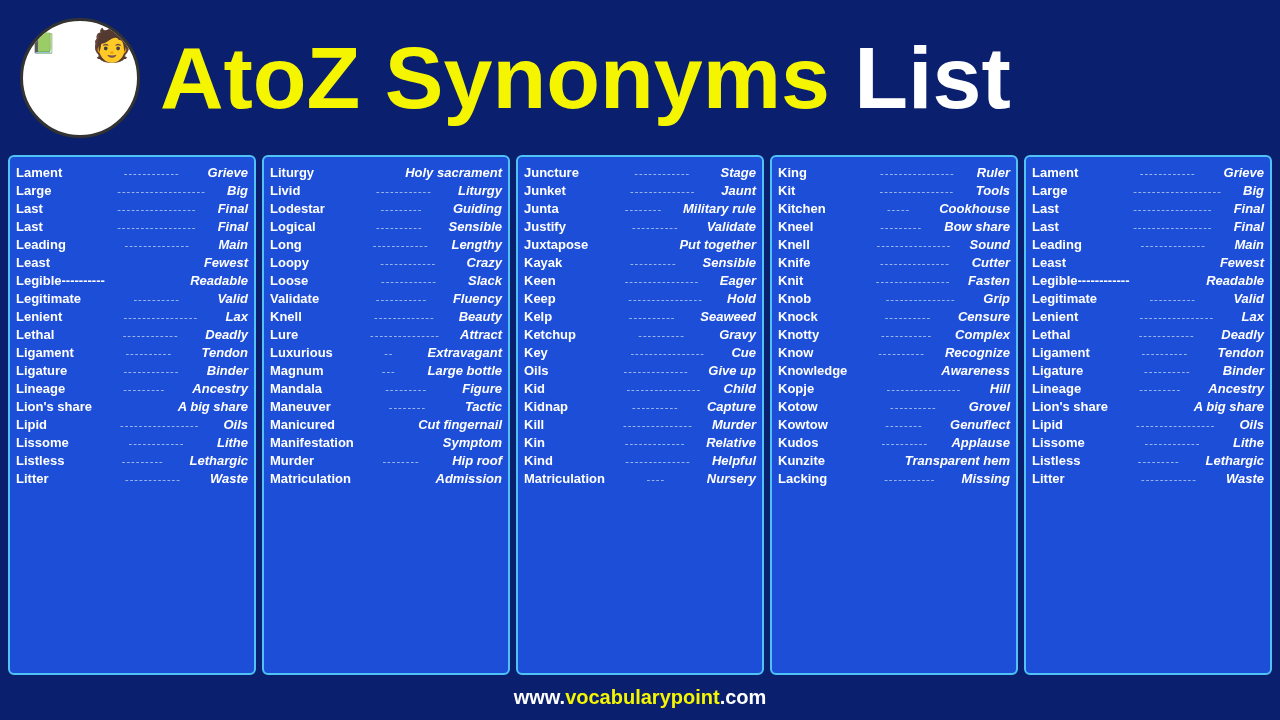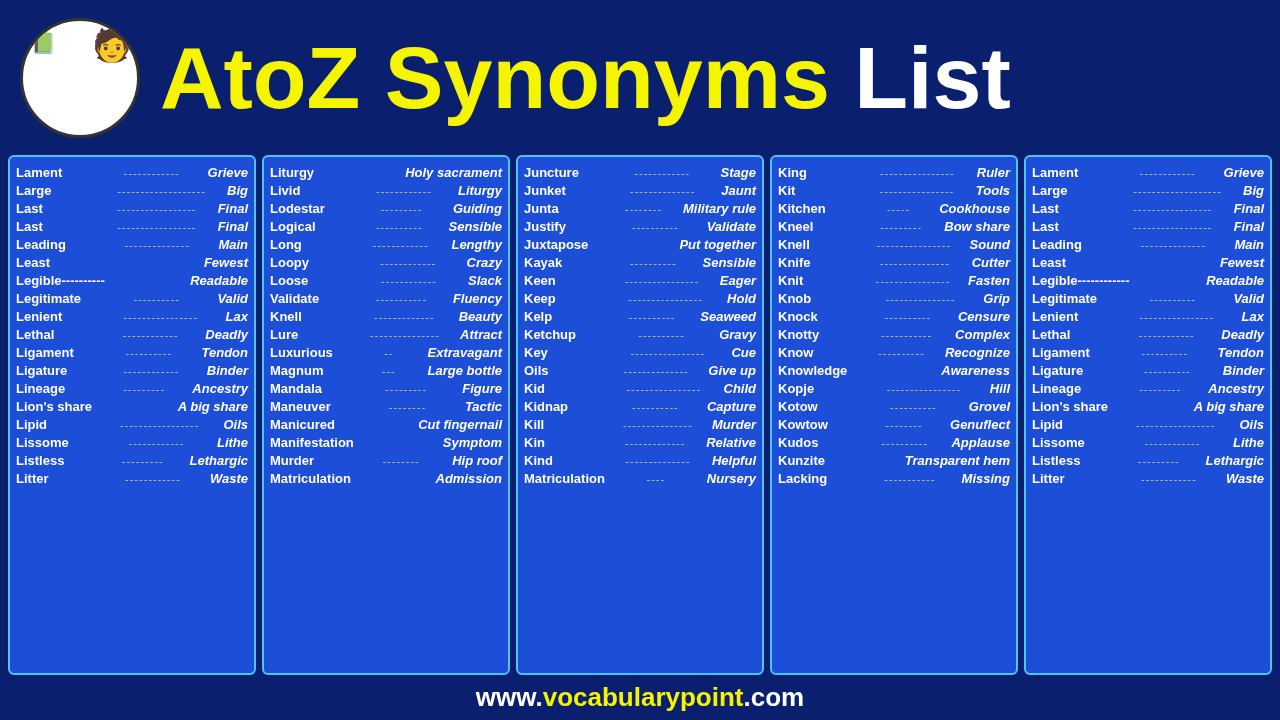--- a/index.html
+++ b/index.html
@@ -106,21 +106,21 @@
     .footer {
       text-align: center;
       padding: 8px;
       height: 45px;
       display: flex;
       align-items: center;
       justify-content: center;
     }
     .footer-text {
       color: white;
-      font-size: 26px;
+      font-size: 20px;
       font-weight: bold;
     }
     .footer-text .highlight {
       color: #f5f500;
     }
   </style>
 </head>
 <body>
 
 <div class="header">

